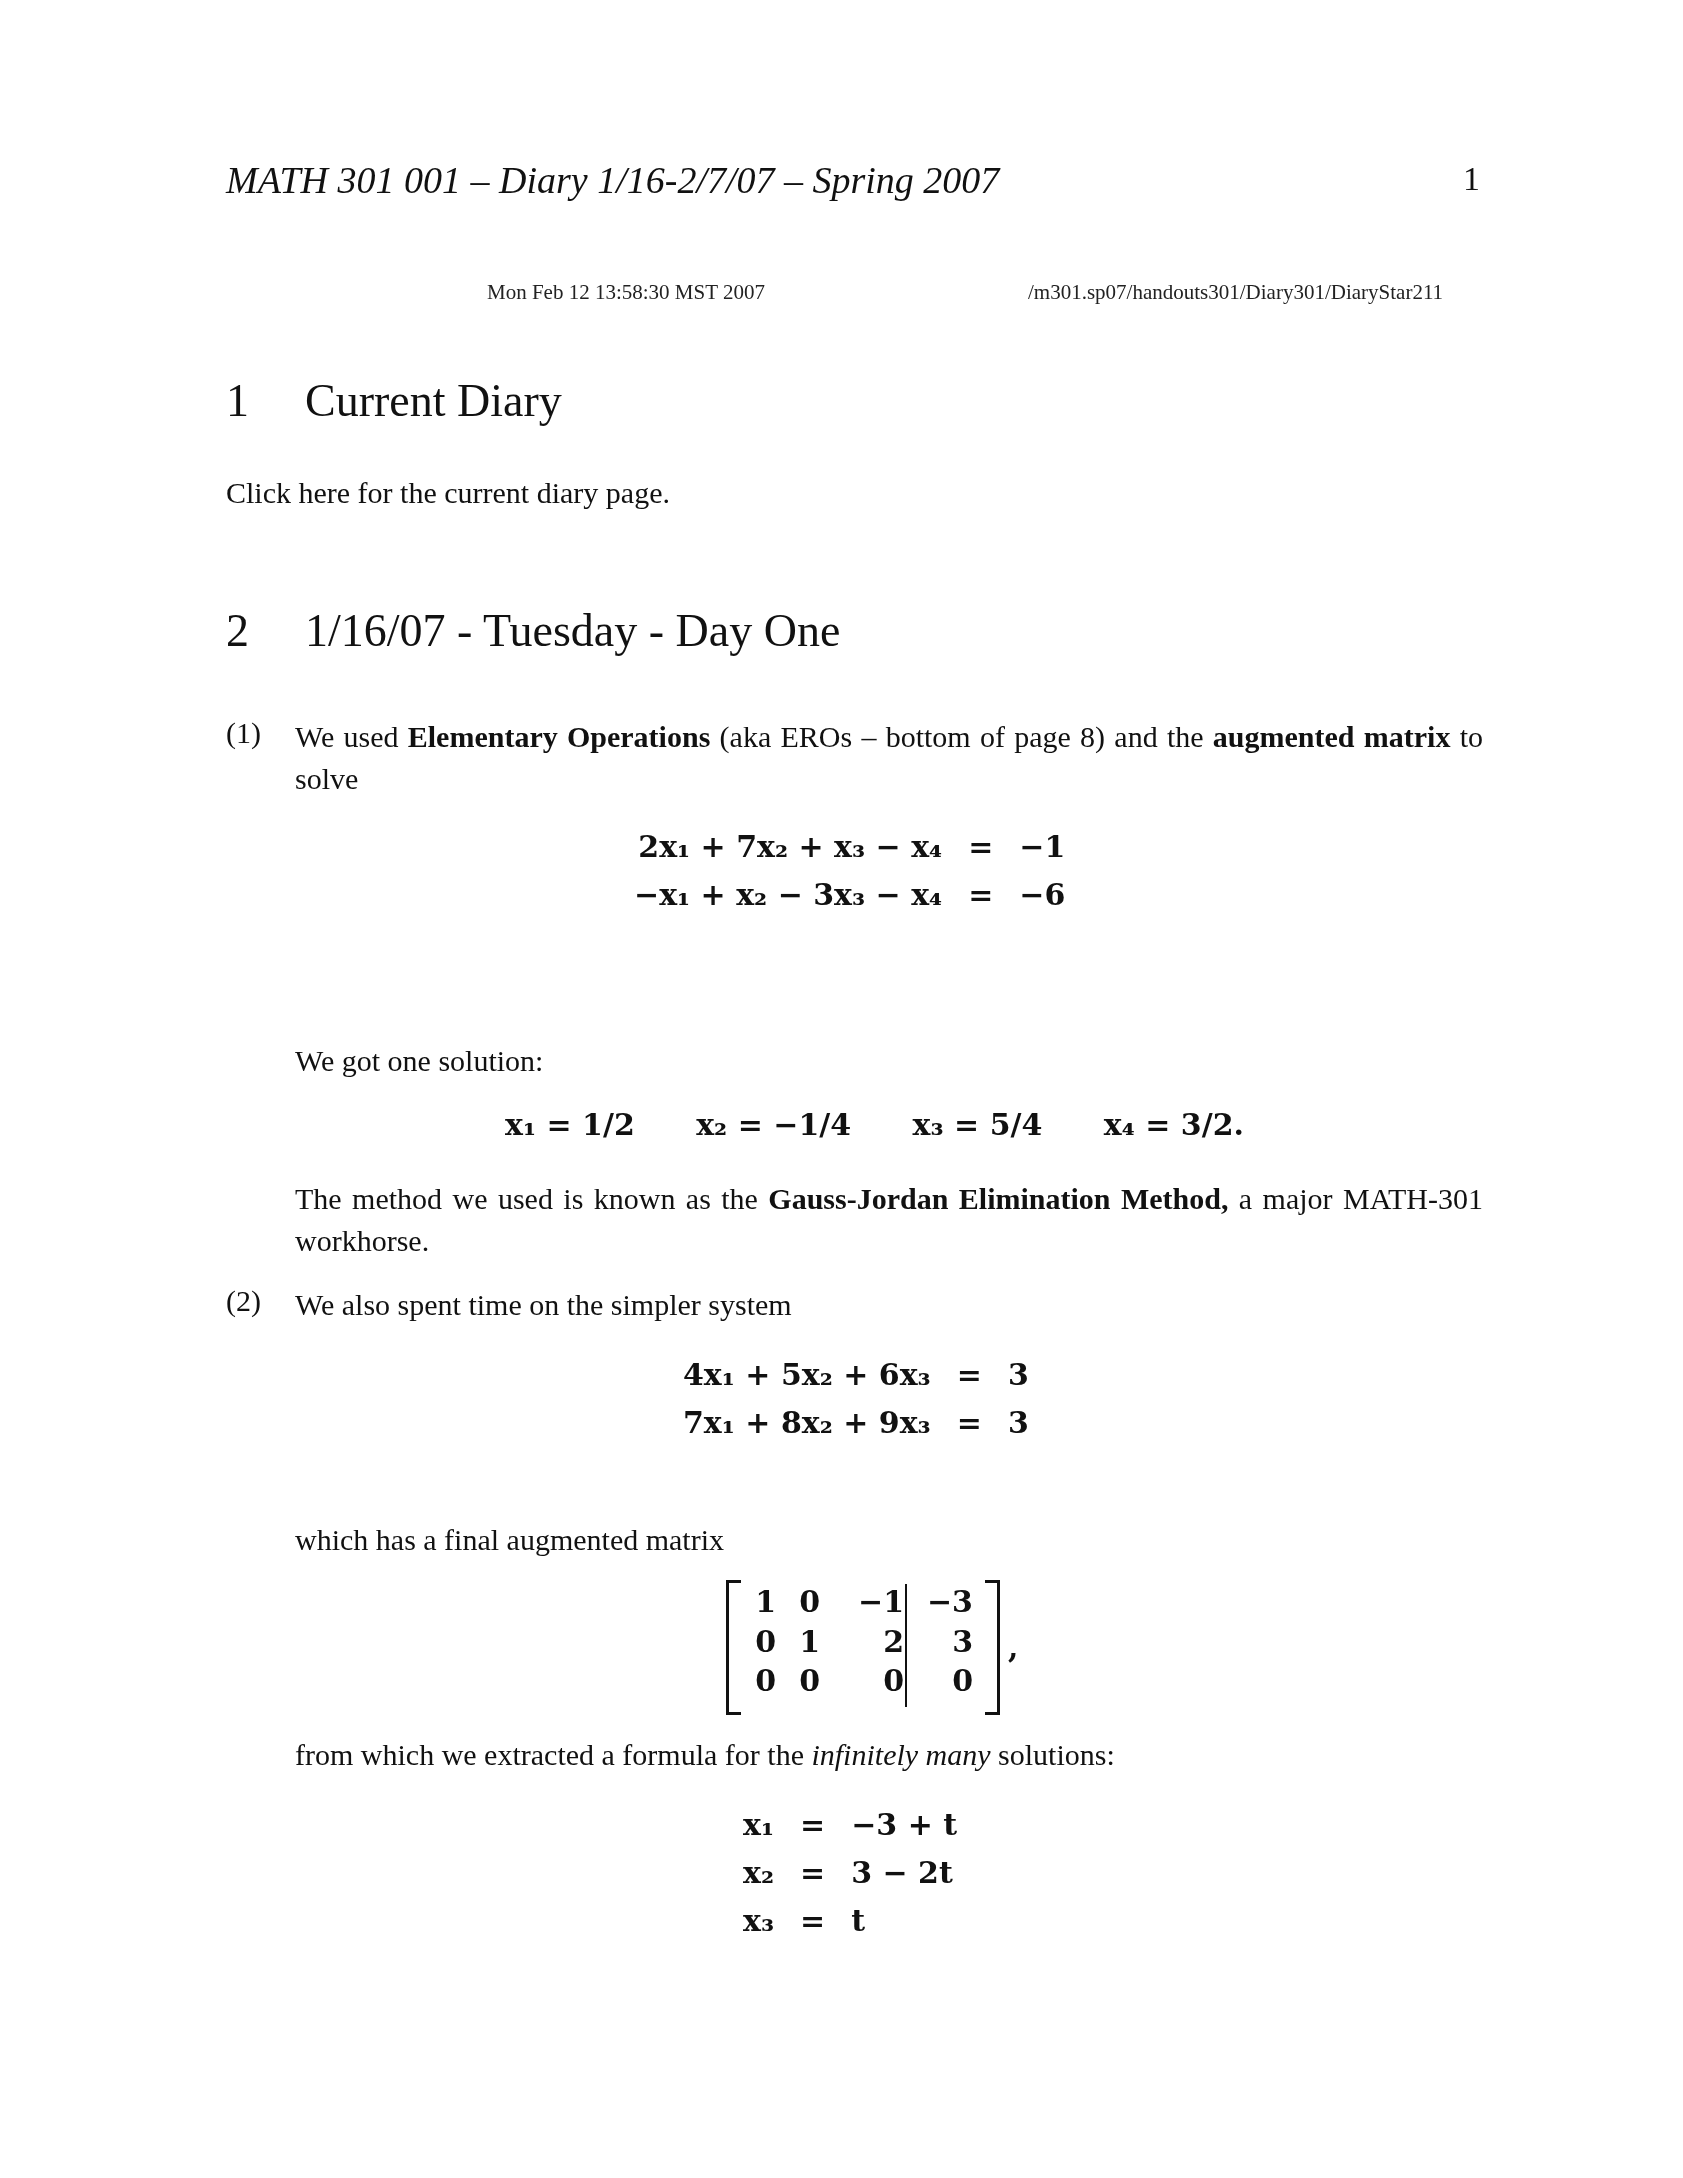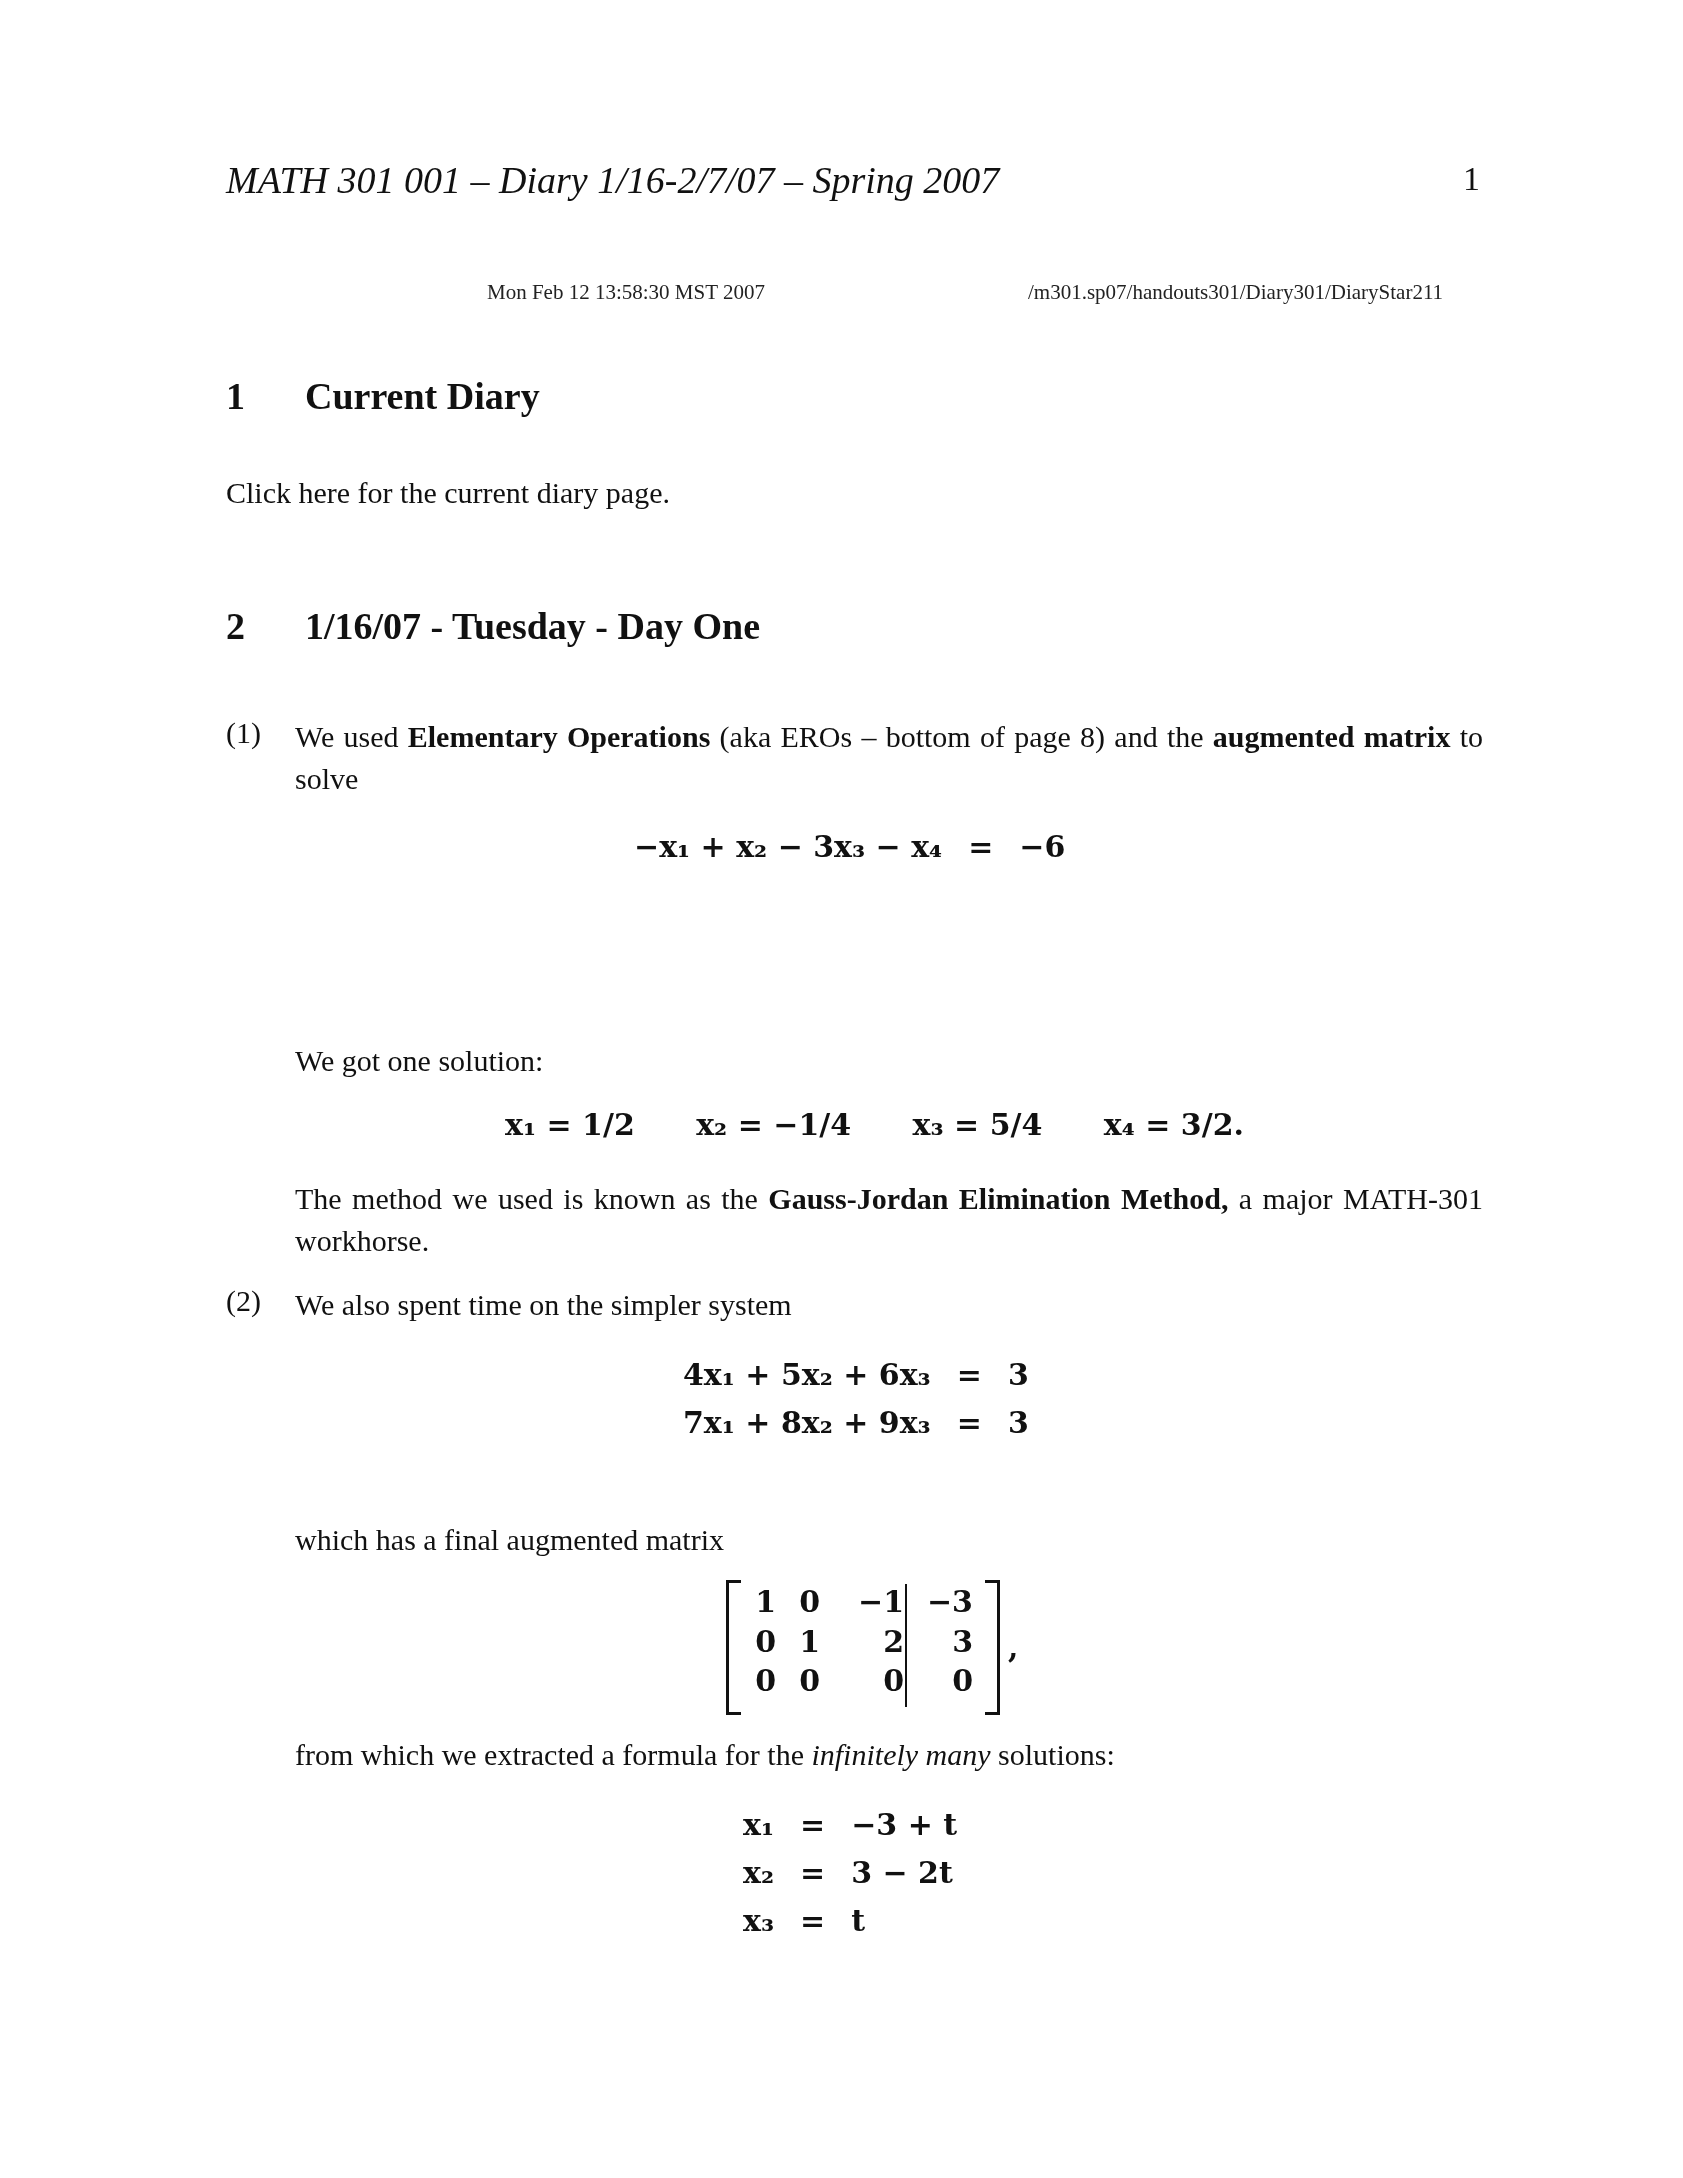--- a/index.html
+++ b/index.html
@@ -4,21 +4,21 @@
 <style>
   html, body { margin:0; padding:0; background:#ffffff; }
   body { width:1683px; height:2178px; position:relative; overflow:hidden;
          font-family:"DejaVu Serif","Liberation Serif",serif; color:#111; }
   .abs { position:absolute; white-space:nowrap;margin-left:20px; }
   .header-title { left:206px; top:158px; font-size:38px; font-style:italic; font-family:"Liberation Serif",serif; }
   .page-num { left:1443px; top:160px; font-size:34px; font-family:"Liberation Serif",serif; }
   .meta { top:280px; font-size:21px; font-family:"Liberation Serif",serif; color:#222; }
   .meta-date { left:467px; }
   .meta-path { left:1008px; }
-  .sec { font-weight:bold; font-size:38px; font-family:"Liberation Serif",serif; }
+  .sec { font-weight:normal; font-size:46px; font-family:"Liberation Serif",serif; }
   .sec .num { display:inline-block; width:79px; }
   .sec1 { left:206px; top:374px; }
   .sec2 { left:206px; top:604px; }
   .para { font-size:30px; font-family:"Liberation Serif",serif; line-height:42px; }
   .b { font-weight:bold; }
   .i { font-style:italic; }
   .click { left:206px; top:472px; }
   .item-label { font-size:30px; font-family:"Liberation Serif",serif; }
   .item1-label { left:206px; top:716px; }
   .item1-text { left:275px; top:716px; width:1188px; white-space:normal; text-align:justify; }
@@ -59,20 +59,25 @@
 <div class="abs sec sec1"><span class="num">1</span><span>Current Diary</span></div>
 <div class="abs para click">Click here for the current diary page.</div>
 
 <div class="abs sec sec2"><span class="num">2</span><span>1/16/07 - Tuesday - Day One</span></div>
 
 <div class="abs item-label item1-label">(1)</div>
 <div class="abs para item1-text"><span>We used </span><span class="b">Elementary Operations</span><span> (aka EROs – bottom of page 8) and the </span><span class="b">augmented matrix</span><span> to solve</span></div>
 
 <table class="eqtable math sys1">
   <tbody>
+  <tr>
+        <td class="lhs">2x₁ + 7x₂ + x₃ − x₄</td>
+        <td class="eq">=</td>
+        <td class="rhs">−1</td>
+      </tr>
   <tr>
         <td class="lhs">−x₁ + x₂ − 3x₃ − x₄</td>
         <td class="eq">=</td>
         <td class="rhs">−6</td>
       </tr>
 </tbody>
   </table>
 
 <div class="abs para got">We got one solution:</div>
 <div class="abs math sols">

